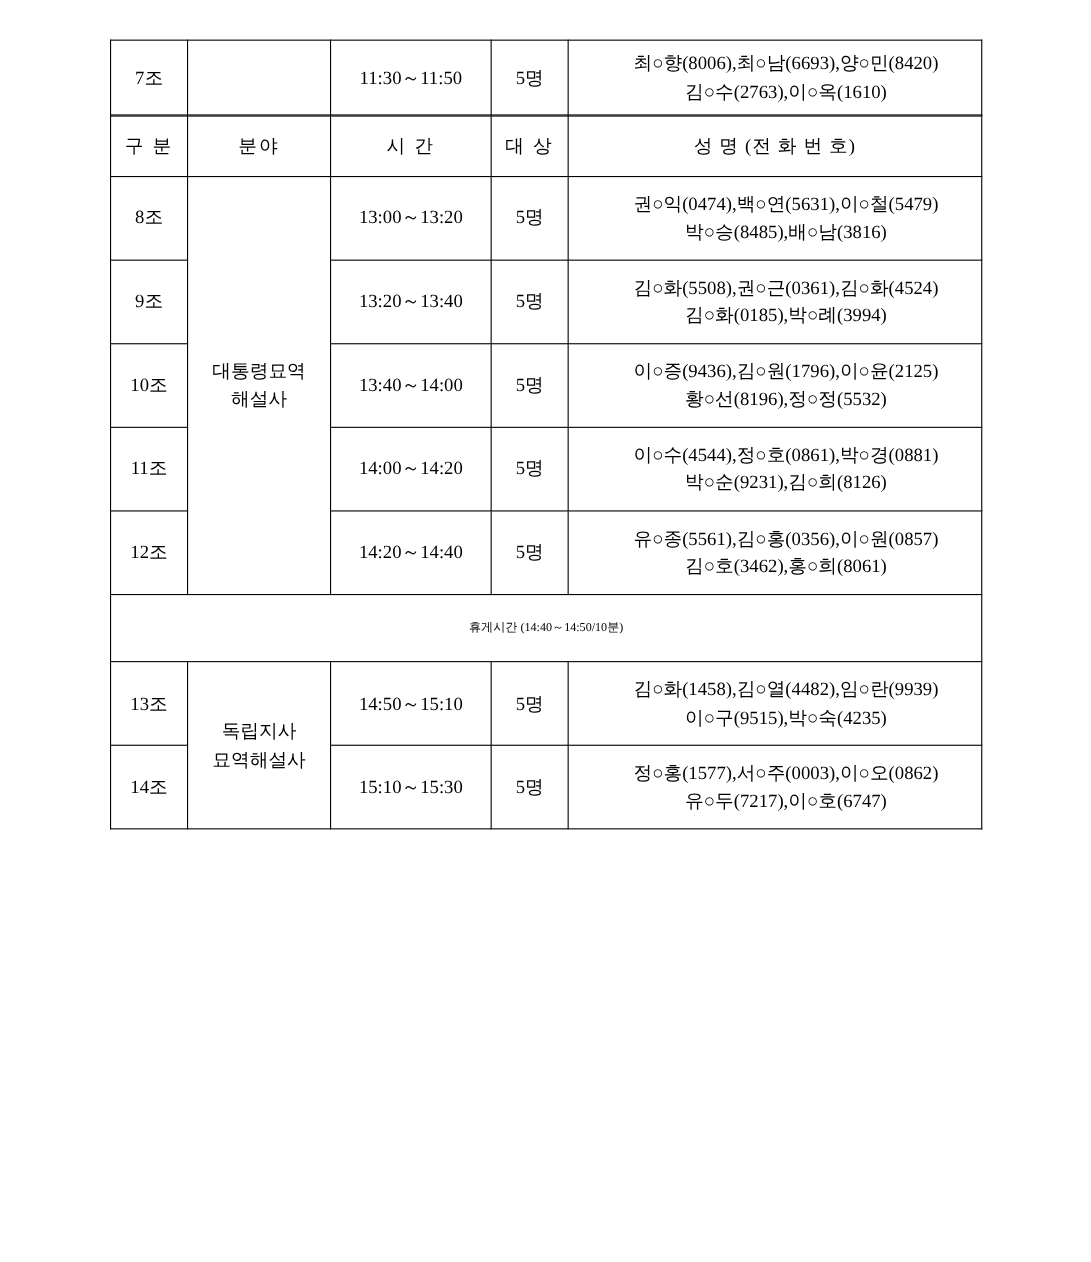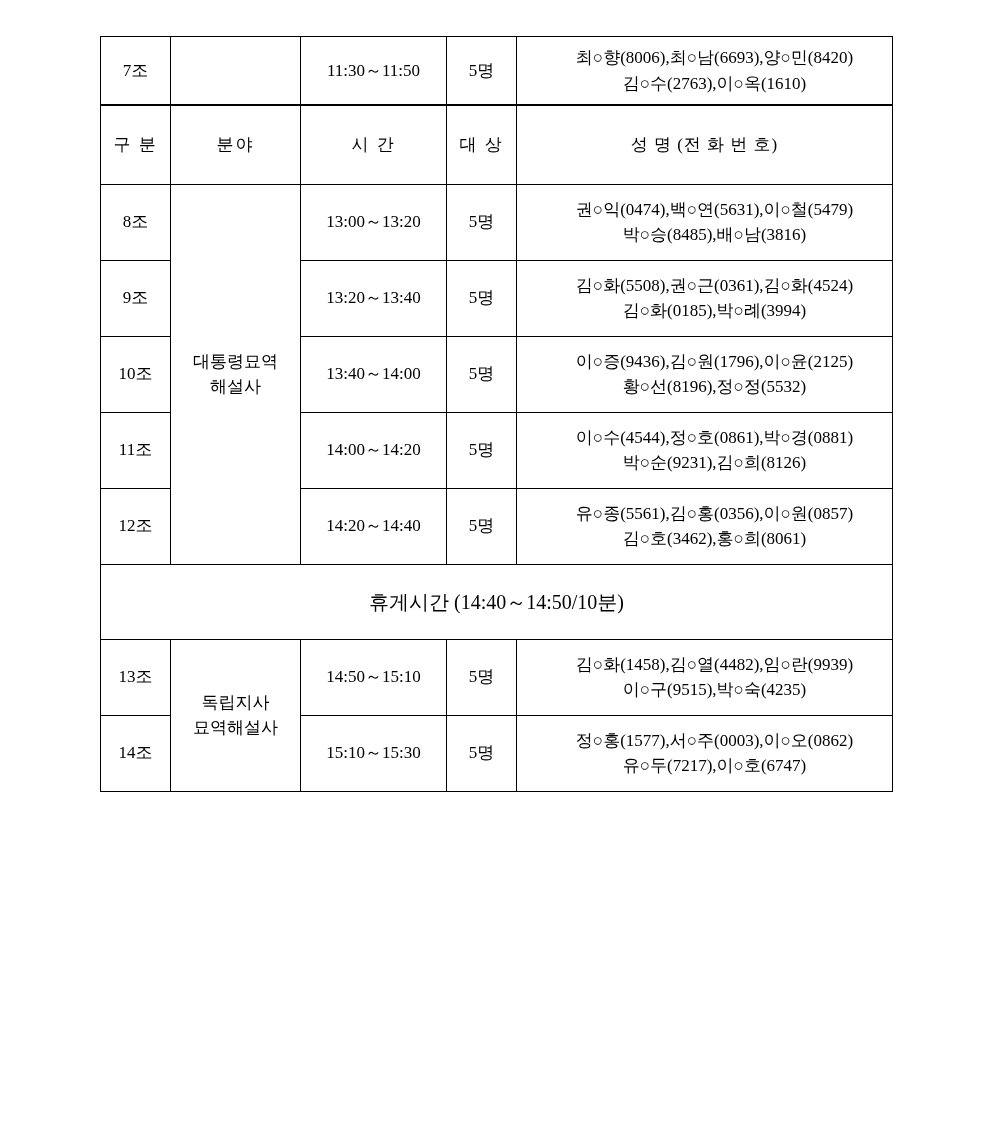--- a/index.html
+++ b/index.html
@@ -53,32 +53,32 @@
     line-height: 1.7;
     white-space: pre-line;
     margin-left: 20px;
   }
   .cell-pad {
     padding: 10px 0 !important;
   }
   .hdr td {
     font-size: 17px;
     letter-spacing: 2px;
-    padding: 26px 0 !important;
+    padding: 14px 0 !important;
   }
   .hdr .nm {
     letter-spacing: 1px;
   }
   .field-cell {
     font-size: 17px;
     line-height: 1.9;
     white-space: pre-line;
   }
   .break-row td {
-    font-size: 20px;
+    font-size: 11px;
     padding: 22px 0 !important;
   }
   .section-title {
     margin: 26px 0 14px 96px;
     font-family: "Liberation Sans", sans-serif;
     font-weight: bold;
     font-size: 17px;
     letter-spacing: 0.5px;
   }
   .section-title .circle {

